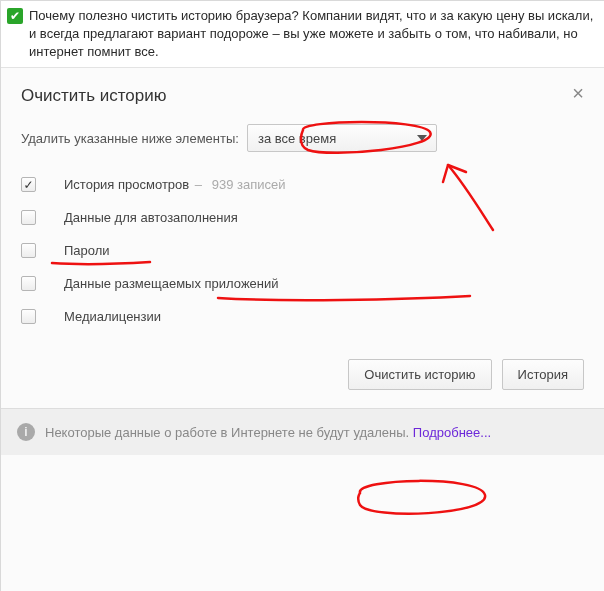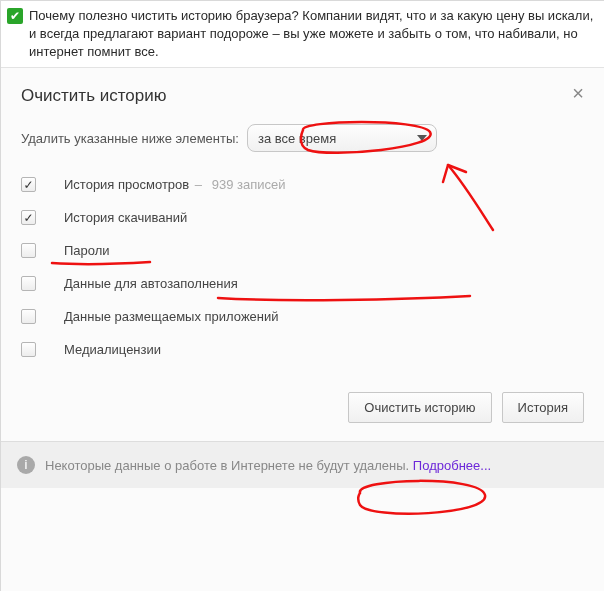--- a/index.html
+++ b/index.html
@@ -67,21 +67,21 @@
     color: #555;
     margin-bottom: 16px;
   }
   .combo {
     position: relative;
     border: 1px solid #c7c7c7;
     background: linear-gradient(#fdfdfd,#f1f1f1);
     height: 28px;
     min-width: 190px;
     padding: 0 28px 0 10px;
-    border-radius: 8px;
+    border-radius: 2px;
     display: inline-flex;
     align-items: center;
     color: #444;
     cursor: pointer;
   }
   .combo .caret {
     position: absolute;
     right: 9px; top: 50%;
     transform: translateY(-50%);
     width: 0; height: 0;
@@ -182,30 +182,26 @@
         <span class="caret"></span>
       </span>
     </div>
 
     <div class="opts">
       <div class="opt">
         <span class="cb checked"></span>
         <span><span>История просмотров</span><span class="dash"> – </span><span class="hint">939 записей</span></span>
       </div>
       <div class="opt">
-        <span class="cb checked"></span>
-        <span>История скачиваний</span>
+        <span class="cb"></span>
+        <span>Данные для автозаполнения</span>
       </div>
       <div class="opt">
         <span class="cb"></span>
         <span>Пароли</span>
-      </div>
-      <div class="opt">
-        <span class="cb"></span>
-        <span>Данные для автозаполнения</span>
       </div>
       <div class="opt">
         <span class="cb"></span>
         <span>Данные размещаемых приложений</span>
       </div>
       <div class="opt">
         <span class="cb"></span>
         <span>Медиалицензии</span>
       </div>
     </div>

